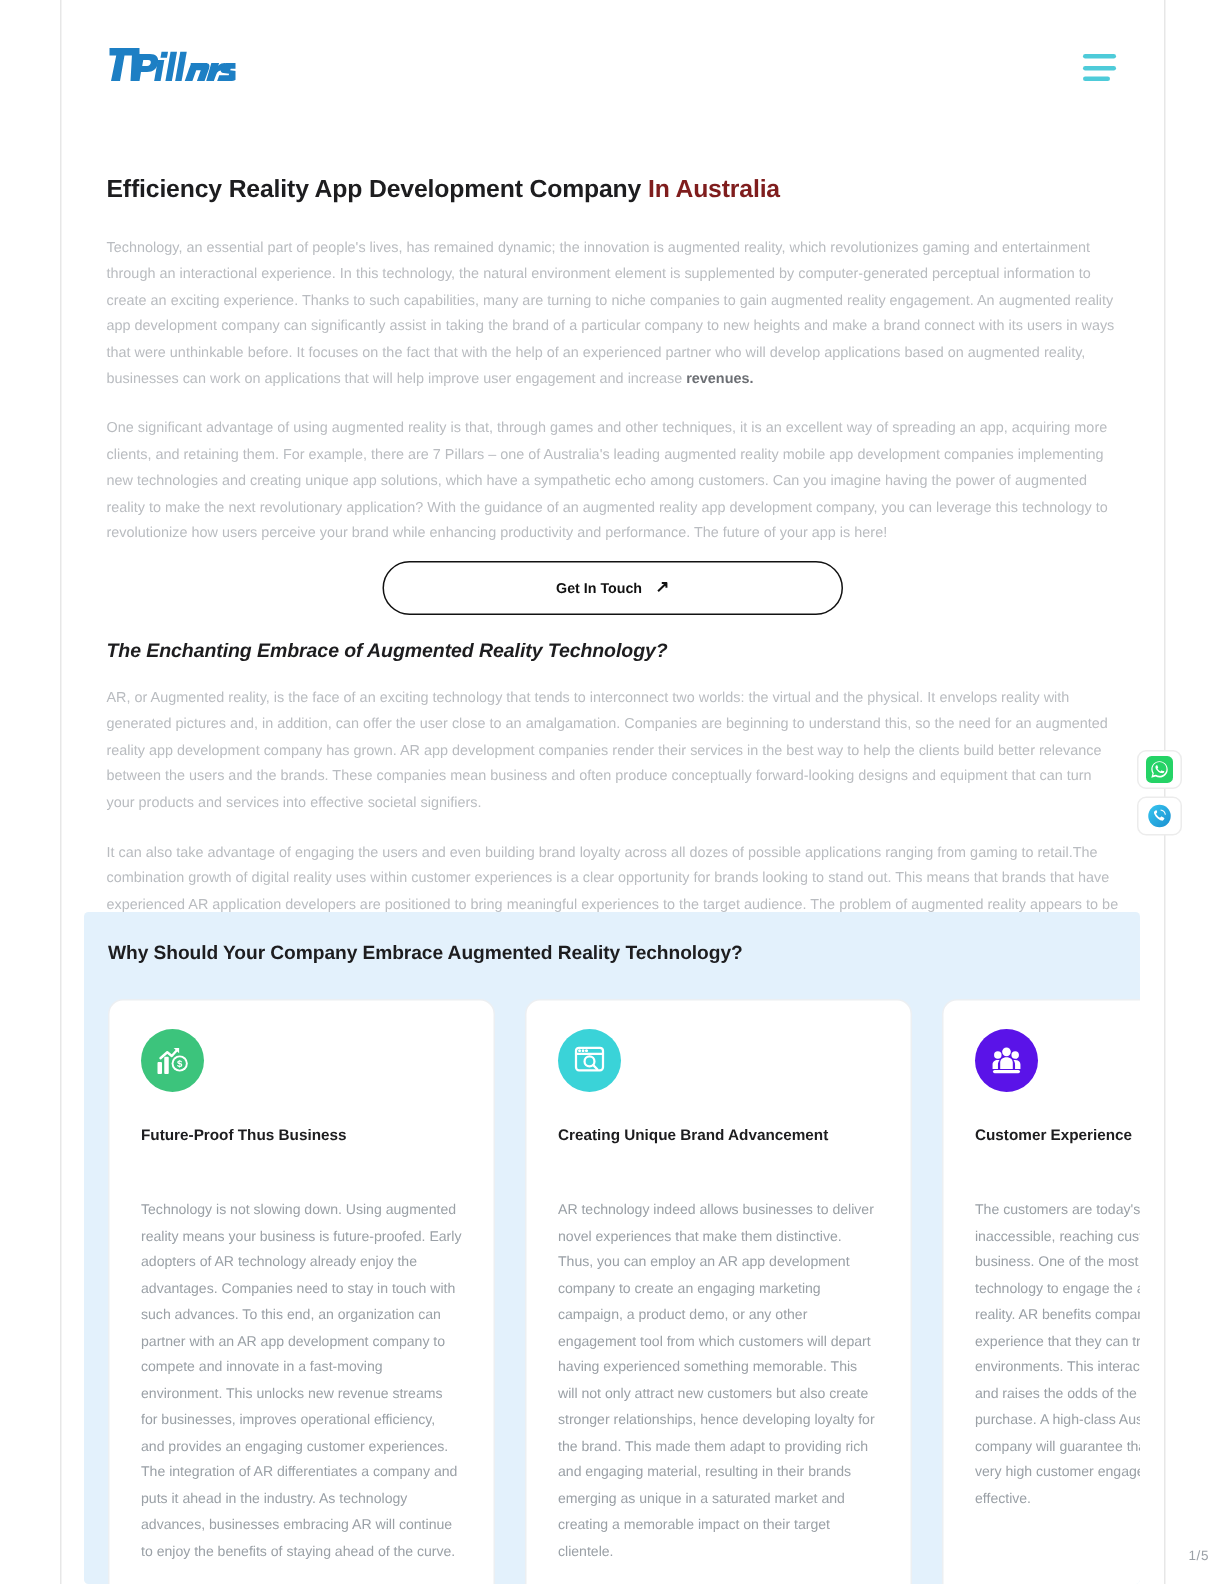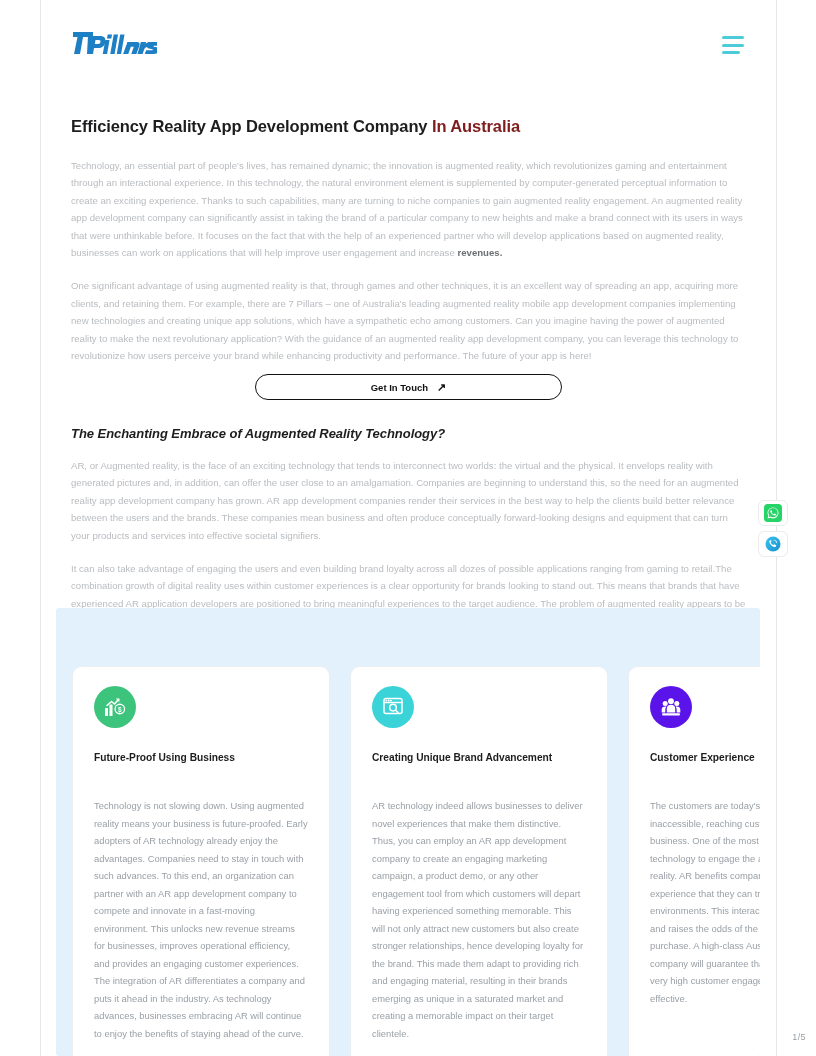--- a/index.html
+++ b/index.html
@@ -108,21 +108,21 @@
 
   
   #cta-wrap {
     position: absolute;
     left: 71px; top: 374px;
     width: 675px;
     display: flex;
     justify-content: center;
   }
   #cta-button {
-    width: 307px; height: 26px;
+    width: 307px; height: 36px;
     border: 1px solid #111111;
     border-radius: 999px;
     background: #ffffff;
     display: flex;
     align-items: center;
     justify-content: center;
     gap: 9px;
     font-size: 9.5px;
     font-weight: bold;
     color: #111111;
@@ -322,39 +322,40 @@
           </linearGradient>
         </defs>
         <circle cx="12" cy="12" r="10" fill="url(#callGrad)"></circle>
         <path fill="#ffffff" d="M9.6 7.3c-.3-.5-.8-.5-1.1-.3l-.9.7c-.5.4-.7 1-.5 1.6.4 1.5 1.4 3 2.6 4.2 1.2 1.2 2.7 2.2 4.2 2.6.6.2 1.2 0 1.6-.5l.7-.9c.2-.3.2-.8-.3-1.1l-1.6-1c-.3-.2-.7-.2-1 .1l-.6.6c-.1.1-.3.2-.5.1-.6-.3-1.2-.8-1.8-1.4-.6-.6-1.1-1.2-1.4-1.8-.1-.2 0-.4.1-.5l.6-.6c.3-.3.3-.7.1-1z"></path>
         <path fill="#ffffff" d="M15.5 8.3c.7.7 1.1 1.6 1.2 2.6l.9-.1c-.1-1.2-.6-2.4-1.5-3.2-.8-.8-1.9-1.3-3.1-1.4l-.1.9c1 .1 1.9.5 2.6 1.2z"></path>
       </svg>
     </div>
   </div>
 
   <div id="why-band">
+    <h2 id="why-title">Why Should Your Company Embrace Augmented Reality Technology?</h2>
 
     <div id="cards-row">
 
       <div class="card">
         <div class="card-icon" style="background:#3cc47c">
           <svg width="24" height="24" viewBox="0 0 24 24">
             <g fill="#ffffff">
               <rect x="2" y="13" width="3" height="8" rx="0.6"></rect>
               <rect x="6.5" y="9.5" width="3" height="11.5" rx="0.6"></rect>
               <path d="M11.5 12 L11.5 21 L14.5 21 L14.5 10.5 Z" opacity="0"></path>
               <path d="M4 10.5 L8.5 6.5 L11.5 9 L15.5 4.5" stroke="#ffffff" stroke-width="1.6" fill="none" stroke-linecap="round" stroke-linejoin="round"></path>
               <path d="M12.8 3.6 L16.4 3.6 L16.4 7.2 Z"></path>
               <circle cx="16.8" cy="14" r="5.4"></circle>
               <circle cx="16.8" cy="14" r="4.1" fill="#3cc47c"></circle>
               <text x="16.8" y="16.6" font-size="6.4" font-family="Liberation Sans, sans-serif" font-weight="bold" fill="#ffffff" text-anchor="middle">$</text>
             </g>
           </svg>
         </div>
-        <div class="card-title">Future-Proof Using Business</div>
+        <div class="card-title">Future-Proof Thus Business</div>
         <div class="card-body">Technology is not slowing down. Using augmented reality means your business is future-proofed. Early adopters of AR technology already enjoy the advantages. Companies need to stay in touch with such advances. To this end, an organization can partner with an AR app development company to compete and innovate in a fast-moving environment. This unlocks new revenue streams for businesses, improves operational efficiency, and provides an engaging customer experiences. The integration of AR differentiates a company and puts it ahead in the industry. As technology advances, businesses embracing AR will continue to enjoy the benefits of staying ahead of the curve.</div>
       </div>
 
       <div class="card">
         <div class="card-icon" style="background:#3ad3d8">
           <svg width="24" height="24" viewBox="0 0 24 24">
             <g fill="none" stroke="#ffffff" stroke-width="1.5" stroke-linecap="round" stroke-linejoin="round">
               <rect x="3" y="3.5" width="18" height="15" rx="2"></rect>
               <path d="M3 7.5 H21"></path>
               <path d="M5.4 5.5 h0.01 M7.6 5.5 h0.01 M9.8 5.5 h0.01" stroke-width="1.6"></path>

